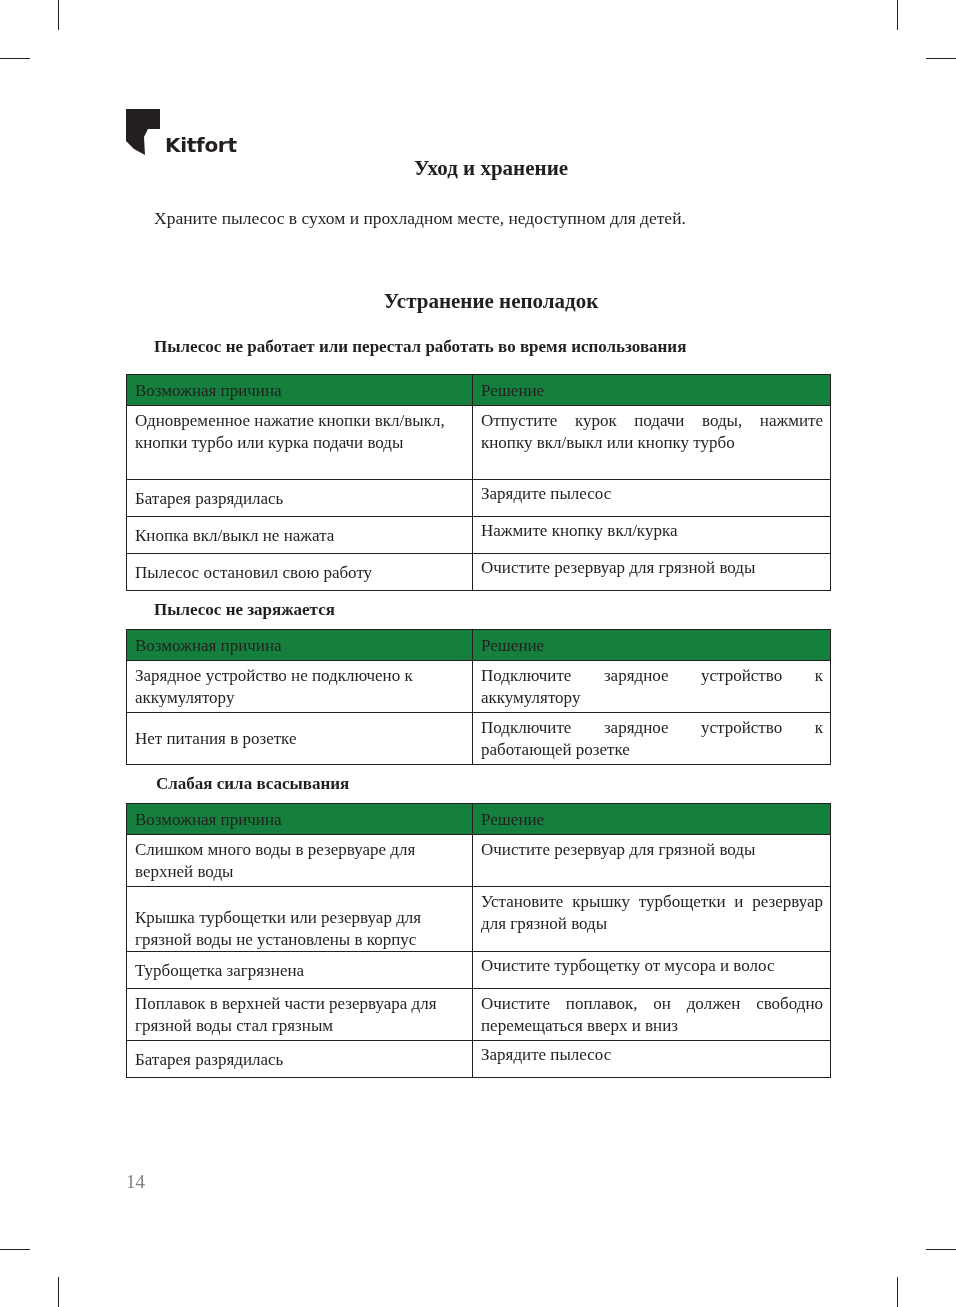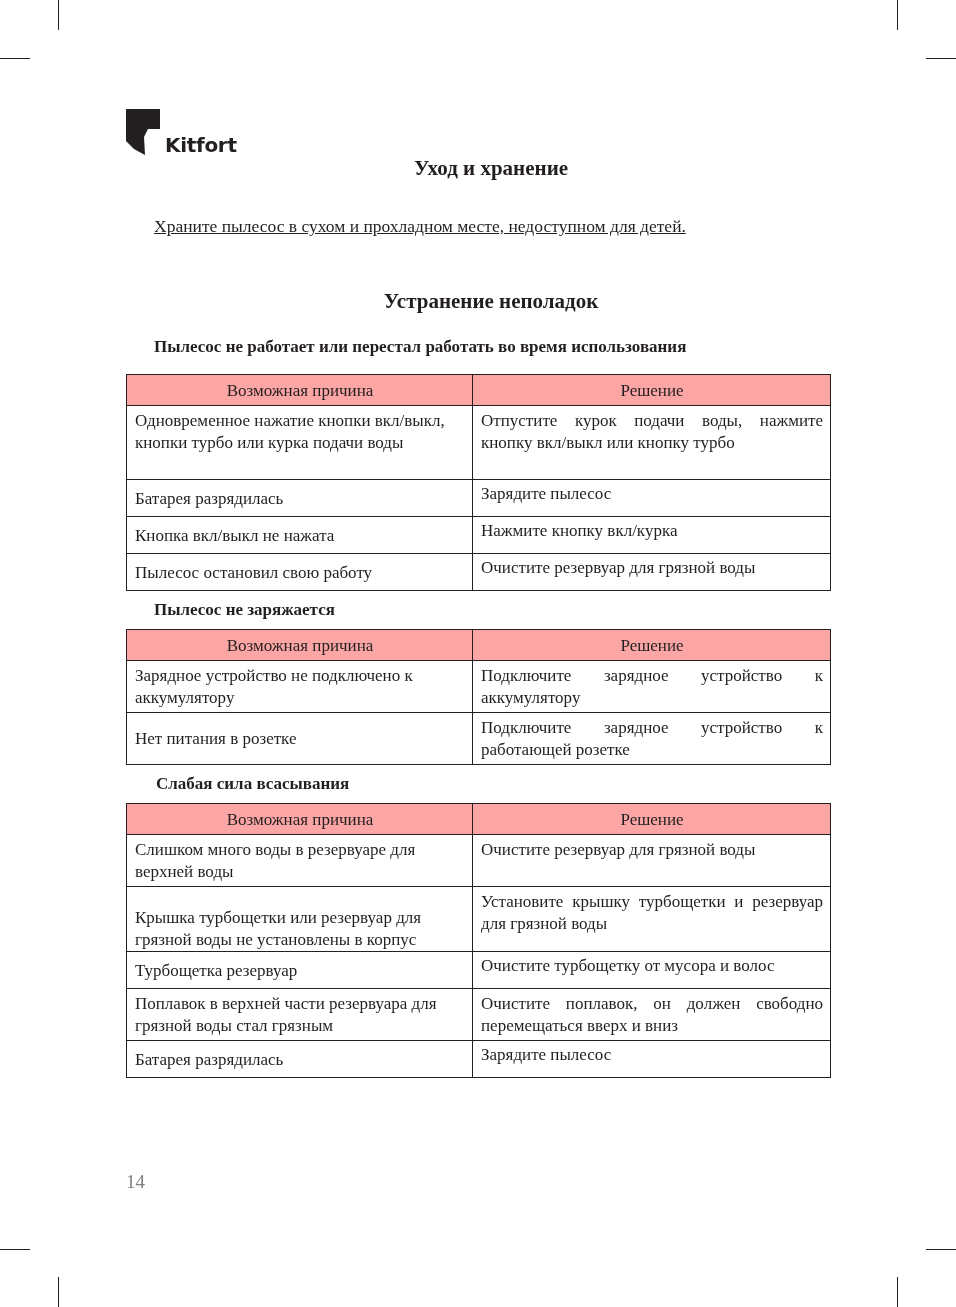--- a/index.html
+++ b/index.html
@@ -8,21 +8,21 @@
   .crop { position:absolute; background:#231f20; }
   .logo { position:absolute; left:126px; top:109px; width:100px; height:52px; }
   .logo-mark { position:absolute; left:0; top:0; }
   .logo-text { position:absolute; left:39px; top:24px; font-family:"DejaVu Sans","Liberation Sans",sans-serif;
                font-weight:bold; font-size:20px; letter-spacing:-0.3px; color:#231f20; }
   .h1 { position:absolute; left:0; width:982px; text-align:center; font-weight:bold; font-size:21px; }
   .para { position:absolute; left:154px; font-size:17.5px; }
   .h2 { position:absolute; font-weight:bold; font-size:17px; }
   table.tr { position:absolute; left:126px; width:705px; border-collapse:collapse; table-layout:fixed; font-size:17px; line-height:22px; }
   table.tr td, table.tr th { border:1.3px solid #231f20; padding:0 7px 0 8px; vertical-align:top; }
-  table.tr th { background:#fca5a5; font-weight:normal; text-align:center; height:28px; vertical-align:middle; padding-top:2px; }
+  table.tr th { background:#15803d; font-weight:normal; text-align:left; height:28px; vertical-align:middle; padding-top:2px; }
   table.tr col.c1 { width:346px; }
   table.tr td.sol { text-align:justify; text-align-last:left; }
   .pnum { position:absolute; left:126px; top:1171px; font-size:19px; color:#808080; }
 </style>
 </head>
 <body>
 
 <div class="crop" style="left:58px;top:0;width:1.3px;height:30px;"></div>
 <div class="crop" style="left:0;top:58px;width:30px;height:1.3px;"></div>
 <div class="crop" style="left:897px;top:0;width:1.3px;height:30px;"></div>
@@ -33,21 +33,21 @@
 <div class="crop" style="left:926px;top:1249px;width:30px;height:1.3px;"></div>
 
 <div class="logo">
   <svg class="logo-mark" width="34" height="48" viewBox="0 0 34 48">
     <path d="M0 0 H34 V20 H22 L18 28 L19 46 L8 40 L0 32 Z" fill="#231f20"></path>
   </svg>
   <span class="logo-text">Kitfort</span>
 </div>
 
 <div class="h1" style="top:156px;">Уход и хранение</div>
-<div class="para" style="top:216px;text-decoration:underline;">Храните пылесос в сухом и прохладном месте, недоступном для детей.</div>
+<div class="para" style="top:208px;">Храните пылесос в сухом и прохладном месте, недоступном для детей.</div>
 
 <div class="h1" style="top:289px;">Устранение неполадок</div>
 
 <div class="h2" style="left:154px;top:337px;">Пылесос не работает или перестал работать во время использования</div>
 <table class="tr" style="top:374px;">
   <colgroup>
       <col class="c1">
       <col>
     </colgroup>
   <tbody>
@@ -109,21 +109,21 @@
   </tr>
   <tr style="height:52px;">
     <td style="padding-top:4px;"><span>Слишком много воды в резервуаре для верхней воды</span></td>
     <td class="sol" style="padding-top:4px;"><span>Очистите резервуар для грязной воды</span></td>
   </tr>
   <tr style="height:52px;">
     <td style="padding-top:20px;"><span>Крышка турбощетки или резервуар для грязной воды не установлены в корпус</span></td>
     <td class="sol" style="padding-top:4px;"><span>Установите крышку турбощетки и резервуар для грязной воды</span></td>
   </tr>
   <tr style="height:37px;">
-    <td style="padding-top:8px;"><span>Турбощетка резервуар</span></td>
+    <td style="padding-top:8px;"><span>Турбощетка загрязнена</span></td>
     <td class="sol" style="padding-top:3px;"><span>Очистите турбощетку от мусора и волос</span></td>
   </tr>
   <tr style="height:52px;">
     <td style="padding-top:4px;"><span>Поплавок в верхней части резервуара для грязной воды стал грязным</span></td>
     <td class="sol" style="padding-top:4px;"><span>Очистите поплавок, он должен свободно перемещаться вверх и вниз</span></td>
   </tr>
   <tr style="height:37px;">
     <td style="padding-top:8px;"><span>Батарея разрядилась</span></td>
     <td class="sol" style="padding-top:3px;"><span>Зарядите пылесос</span></td>
   </tr>

